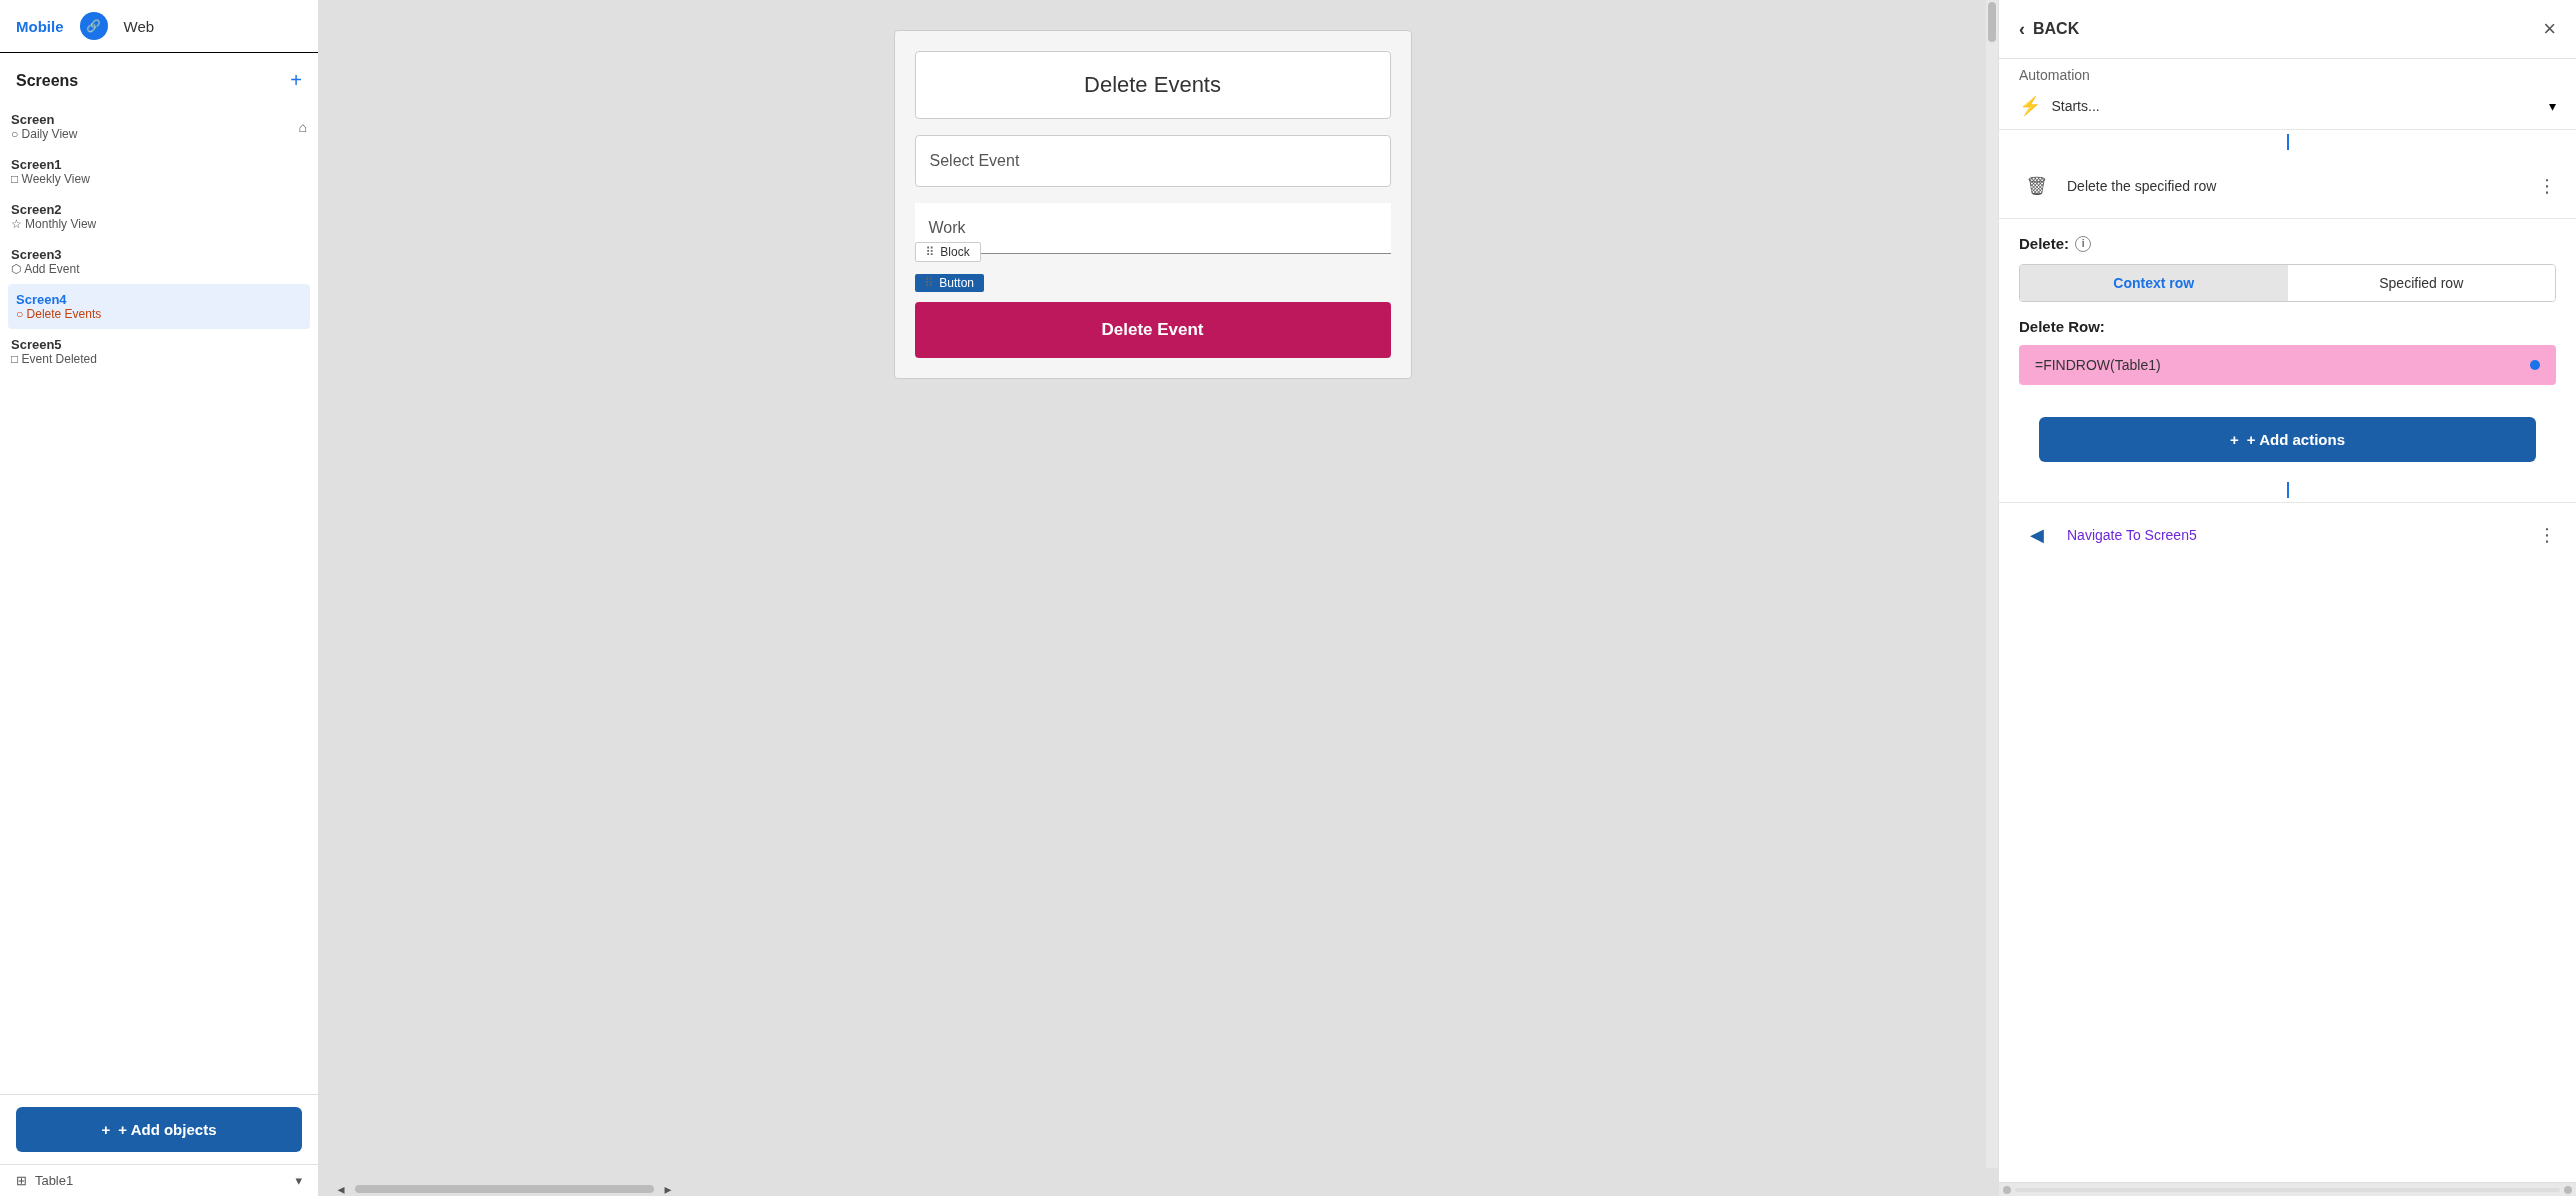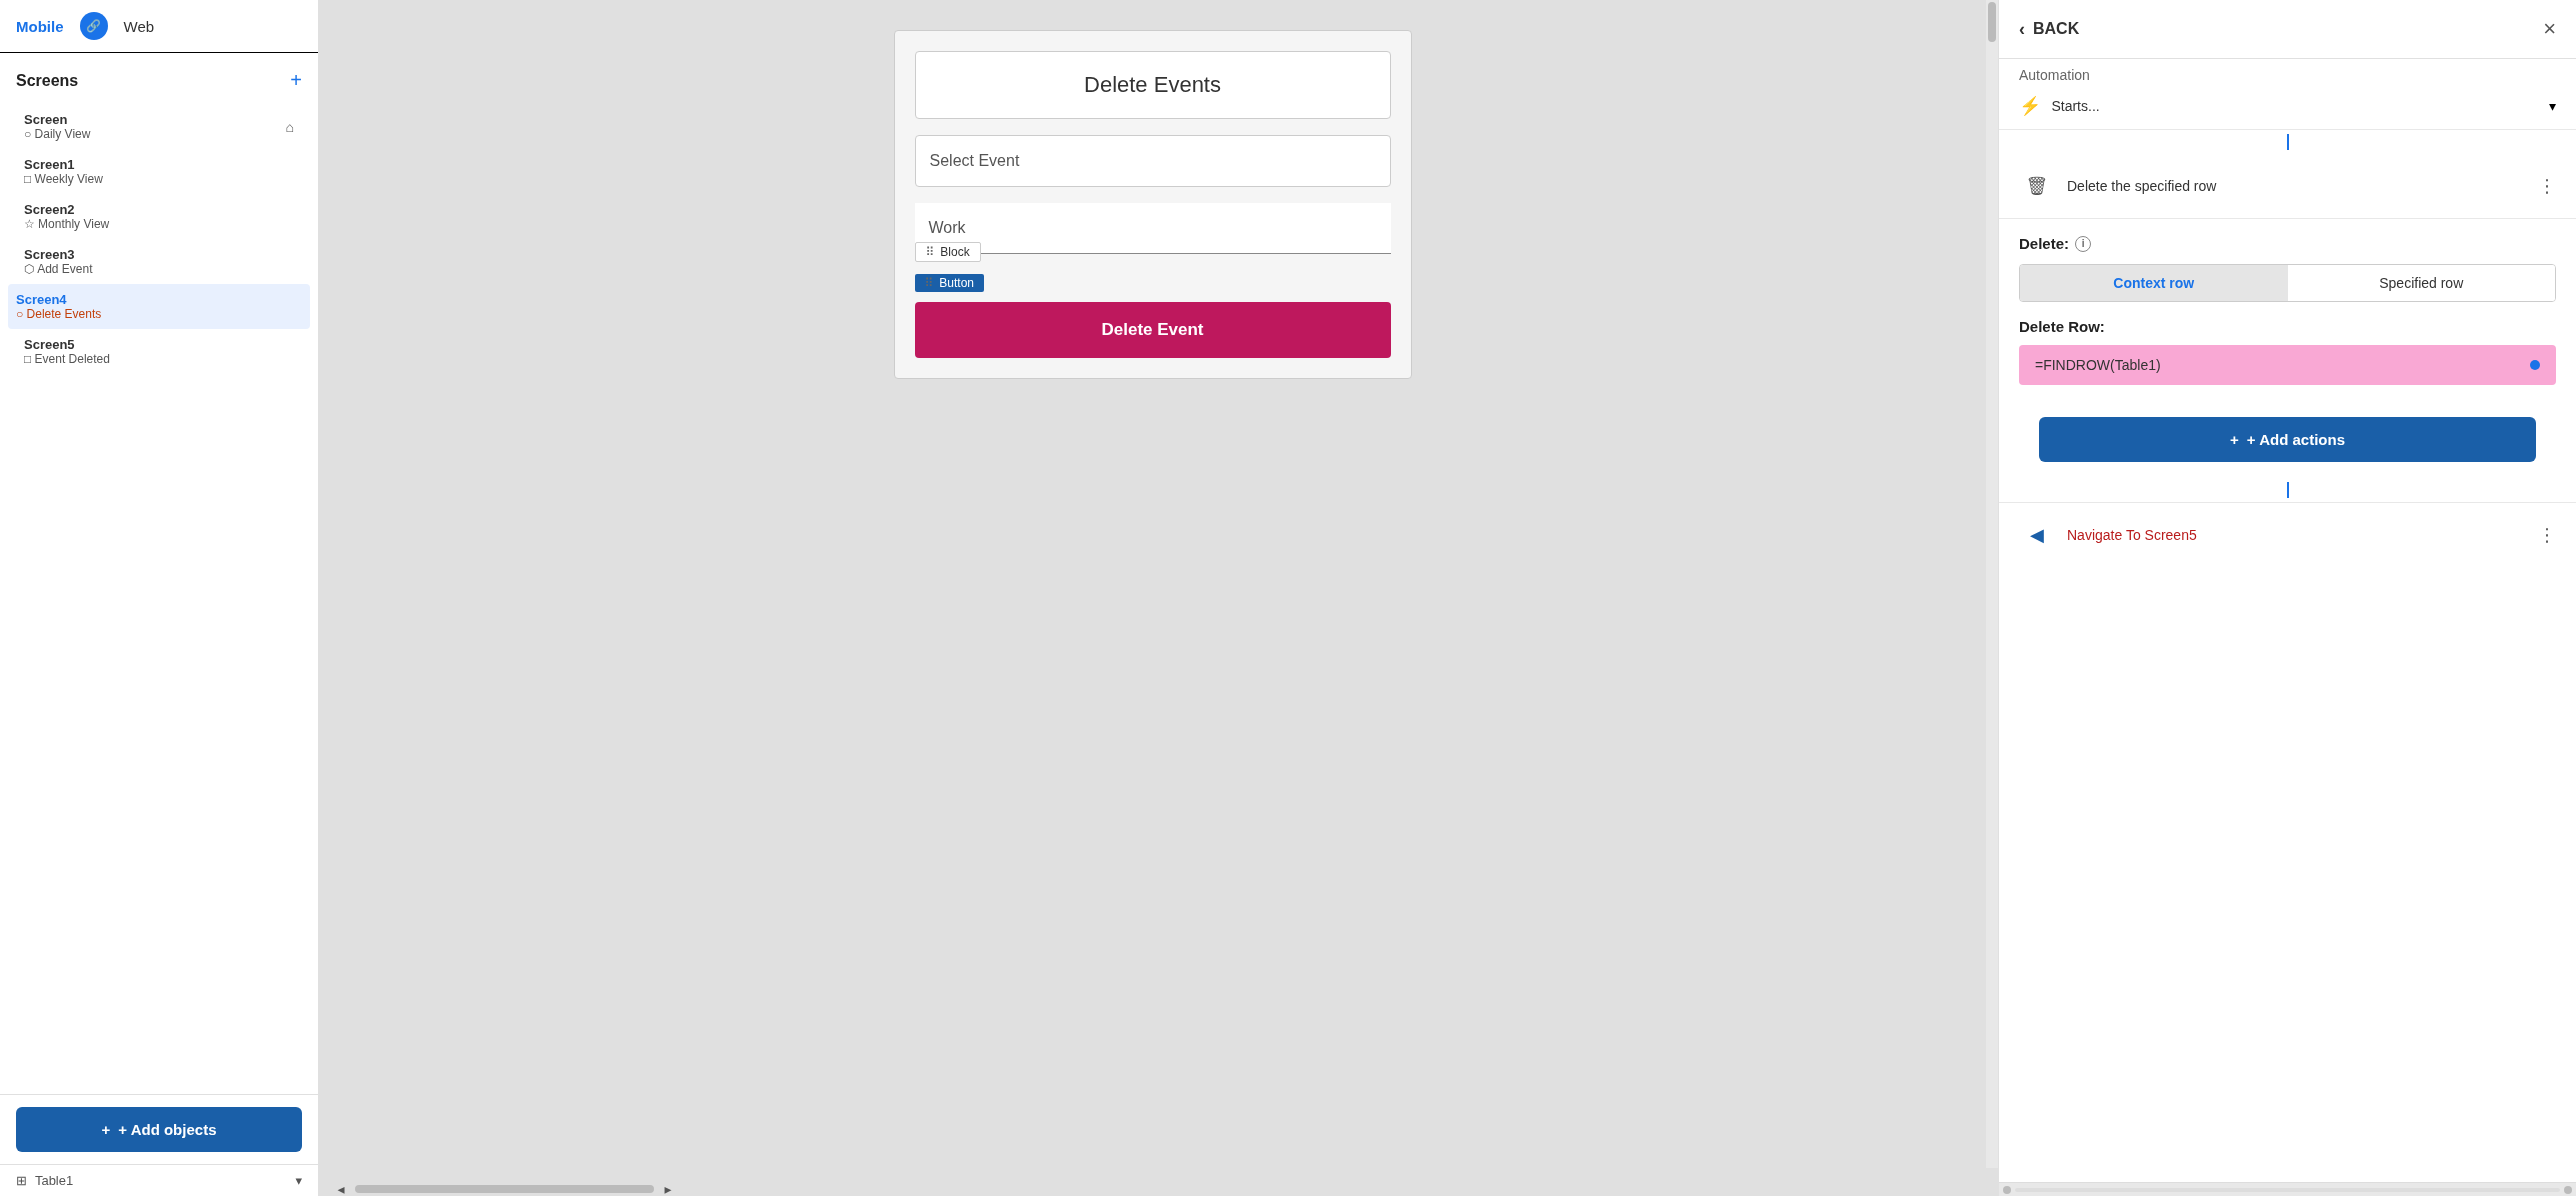--- a/index.html
+++ b/index.html
@@ -8,21 +8,21 @@
     
     .sidebar { width: 319px; background: #fff; border-right: 1px solid #e0e0e0; display: flex; flex-direction: column; flex-shrink: 0; }
     .sidebar-top-tabs { display: flex; align-items: center; padding: 12px 16px; border-bottom: 1px solid #000000; gap: 16px; }
     .tab-mobile { color: #1a73e8; font-weight: 600; font-size: 15px; }
     .tab-link-icon { width: 28px; height: 28px; background: #1a73e8; border-radius: 50%; display: flex; align-items: center; justify-content: center; color: #fff; font-size: 12px; }
     .tab-web { color: #333; font-size: 15px; }
     .screens-header { display: flex; align-items: center; justify-content: space-between; padding: 16px 16px 8px 16px; }
     .screens-title { font-size: 16px; font-weight: 700; color: #222; }
     .add-screen-btn { color: #1a73e8; font-size: 20px; cursor: pointer; background: none; border: none; }
     .screen-list { flex: 1; overflow-y: auto; padding: 4px 0; }
-    .screen-item { display: flex; align-items: center; padding: 8px 24px; cursor: pointer; gap: 8px; }
+    .screen-item { display: flex; align-items: center; padding: 8px 11px; cursor: pointer; gap: 8px; }
     .screen-item.active { background: #e8f0fe; border-radius: 4px; margin: 0 8px; padding: 8px; }
     .screen-item .screen-name-group { display: flex; flex-direction: column; }
     .screen-item .screen-label { font-size: 13px; font-weight: 600; color: #333; }
     .screen-item .screen-sub { font-size: 12px; color: #555; display: flex; align-items: center; gap: 4px; }
     .screen-item.active .screen-label { color: #1a73e8; }
     .screen-item.active .screen-sub { color: #c2410c; }
     .home-icon { margin-left: auto; color: #555; font-size: 14px; }
     .sidebar-bottom { padding: 12px 16px; border-top: 1px solid #e0e0e0; }
     .add-objects-btn { width: 100%; background: #1a5fa8; color: #fff; border: none; border-radius: 6px; padding: 14px 0; font-size: 15px; font-weight: 600; cursor: pointer; display: flex; align-items: center; justify-content: center; gap: 8px; }
     .sidebar-footer { padding: 8px 16px; border-top: 1px solid #e0e0e0; display: flex; align-items: center; gap: 8px; color: #555; font-size: 13px; }
@@ -55,21 +55,21 @@
     .delete-label { font-size: 15px; font-weight: 600; color: #222; margin-bottom: 12px; display: flex; align-items: center; gap: 6px; }
     .row-toggle { display: flex; border: 1px solid #ccc; border-radius: 4px; overflow: hidden; margin-bottom: 16px; }
     .row-toggle-btn { flex: 1; padding: 10px; text-align: center; font-size: 14px; cursor: pointer; background: #fff; border: none; color: #333; }
     .row-toggle-btn.active { background: #e5e5e5; color: #1a73e8; font-weight: 600; }
     .delete-row-label { font-size: 15px; font-weight: 600; color: #222; margin-bottom: 10px; }
     .formula-box { background: #f9a8d4; border-radius: 4px; padding: 12px 16px; font-size: 14px; color: #333; display: flex; align-items: center; justify-content: space-between; }
     .formula-dot { width: 10px; height: 10px; background: #1a73e8; border-radius: 50%; }
     .add-actions-btn { margin: 16px 20px; background: #1a5fa8; color: #fff; border: none; border-radius: 6px; padding: 14px; font-size: 15px; font-weight: 600; cursor: pointer; display: flex; align-items: center; justify-content: center; gap: 8px; width: calc(100% - 40px); }
     .navigate-row { display: flex; align-items: center; padding: 14px 20px; border-top: 1px solid #e8e8e8; gap: 12px; }
     .navigate-icon { width: 36px; height: 36px; display: flex; align-items: center; justify-content: center; color: #1a5fa8; font-size: 18px; flex-shrink: 0; }
-    .navigate-text { flex: 1; font-size: 14px; color: #b91c1c; }
+    .navigate-text { flex: 1; font-size: 14px; color: #6d28d9; }
 
     .info-icon { display: inline-flex; align-items: center; justify-content: center; width: 16px; height: 16px; border: 1px solid #888; border-radius: 50%; font-size: 10px; color: #666; cursor: pointer; }
     .canvas-main { flex: 1; display: flex; flex-direction: column; overflow: hidden; }
     .canvas-content { flex: 1; overflow: auto; background: #e0e0e0; position: relative; }
     .canvas-scrollbar-bottom { height: 14px; background: #e0e0e0; display: flex; align-items: center; padding: 0 8px; }
     .canvas-scrollbar-thumb { height: 8px; width: 299px; background: #bbb; border-radius: 4px; }
     .canvas-left-arrow { width: 28px; display: flex; align-items: center; justify-content: center; font-size: 14px; color: #555; cursor: pointer; }
     .canvas-right-arrow { width: 28px; display: flex; align-items: center; justify-content: center; font-size: 14px; color: #555; cursor: pointer; }
   </style>
 </head>

